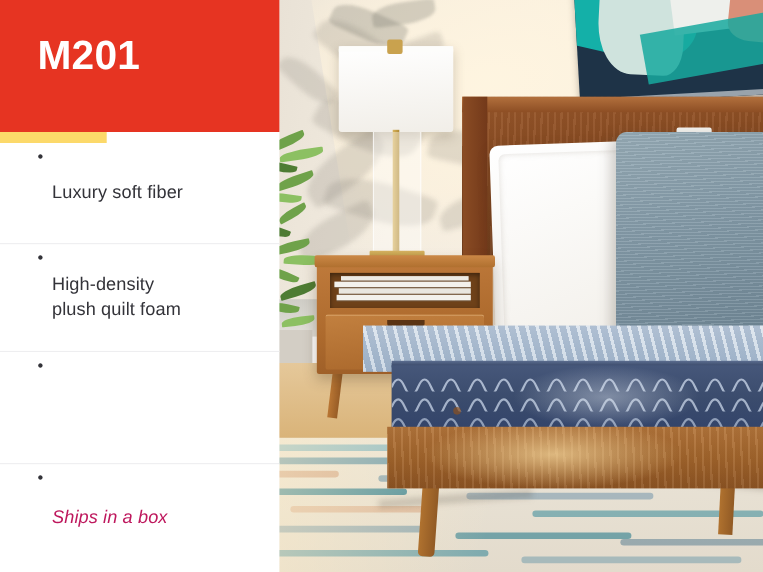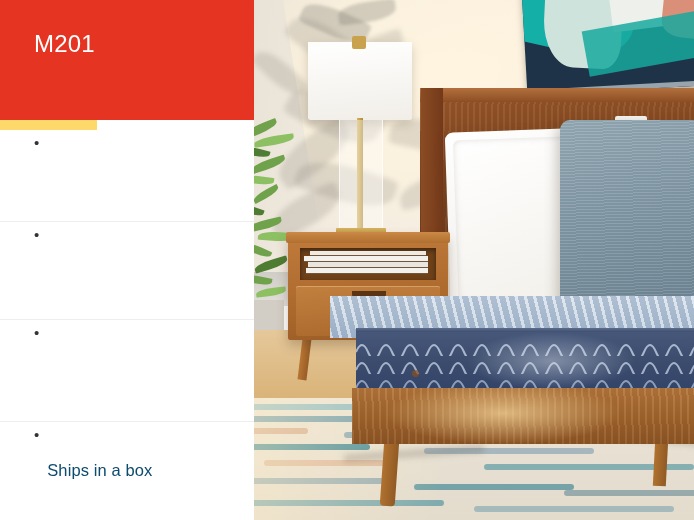--- a/index.html
+++ b/index.html
@@ -125,21 +125,21 @@
 
   
   .floor-l{position:absolute;left:224px;top:330px;width:140px;height:76px;
       background:linear-gradient(180deg,#e5c89a,#d8b175);}
   .floor-l2{position:absolute;left:224px;top:300px;width:60px;height:40px;background:#d3cec5;}
 
   
   .panel{position:absolute;left:0;top:0;width:254px;height:520px;background:#ffffff;}
   .hero{position:absolute;left:0;top:0;width:254px;height:120px;background:#e63422;}
   .hero-title{position:absolute;left:34px;top:32px;color:#fff;line-height:1.0;}
-  .t1{font-size:24px;font-weight:normal;letter-spacing:.2px;display:block;}
+  .t1{font-size:37px;font-weight:bold;letter-spacing:.2px;display:block;}
   .t2{font-size:27px;font-weight:300;display:block;margin-top:4px;margin-left:12px;}
   .accent{position:absolute;left:0;top:120px;width:97px;height:10px;background:#fcd96a;}
 
   .flist{position:absolute;left:0;top:130px;width:254px;}
   .fitem{position:relative;box-sizing:border-box;display:flex;align-items:center;
          padding:0 18px 0 34px;border-bottom:1px solid #eeeef0;}
   .fitem:last-child{border-bottom:none;}
   .bullet{color:#3a3a40;font-size:15px;line-height:1;margin-right:8px;
           align-self:flex-start;margin-top:5px;}
   .ftext{color:#333339;font-size:16.5px;line-height:1.28;font-weight:400;letter-spacing:.1px;}
@@ -294,26 +294,28 @@
     <div class="hero" style="background: rgb(230, 52, 34);">
       <div class="hero-title" style="color: rgb(255, 255, 255);">
         <span class="t1">M201</span>
       </div>
     </div>
     <div class="accent" style="background: rgb(252, 217, 106);"></div>
 
     <div class="flist">
         <div class="fitem" style="height: 92px; border-bottom-color: rgb(238, 238, 240);">
           <span class="bullet" style="color: rgb(51, 51, 57);">•</span>
+          <span class="ftext" style="color: rgb(51, 51, 57);">Luxury soft fiber</span>
         </div>
         <div class="fitem" style="height: 98px; border-bottom-color: rgb(238, 238, 240);">
           <span class="bullet" style="color: rgb(51, 51, 57);">•</span>
+          <span class="ftext" style="color: rgb(51, 51, 57);">High-density<br>plush quilt foam</span>
         </div>
         <div class="fitem" style="height: 102px; border-bottom-color: rgb(238, 238, 240);">
           <span class="bullet" style="color: rgb(51, 51, 57);">•</span>
         </div>
         <div class="fitem" style="height: 98px; border-bottom: none rgb(238, 238, 240);">
           <span class="bullet" style="color: rgb(51, 51, 57);">•</span>
-          <span class="ftext" style="color: #0c4a6e;">Ships in a box</span>
+          <span class="ftext" style="color: #be185d; font-style: italic;">Ships in a box</span>
         </div>
       </div>
   </div>
 </div>
 
 </body></html>

